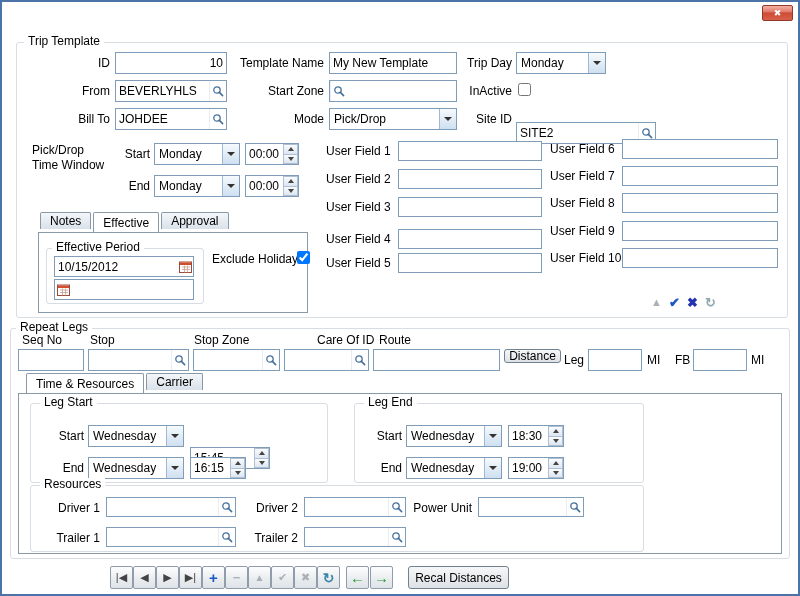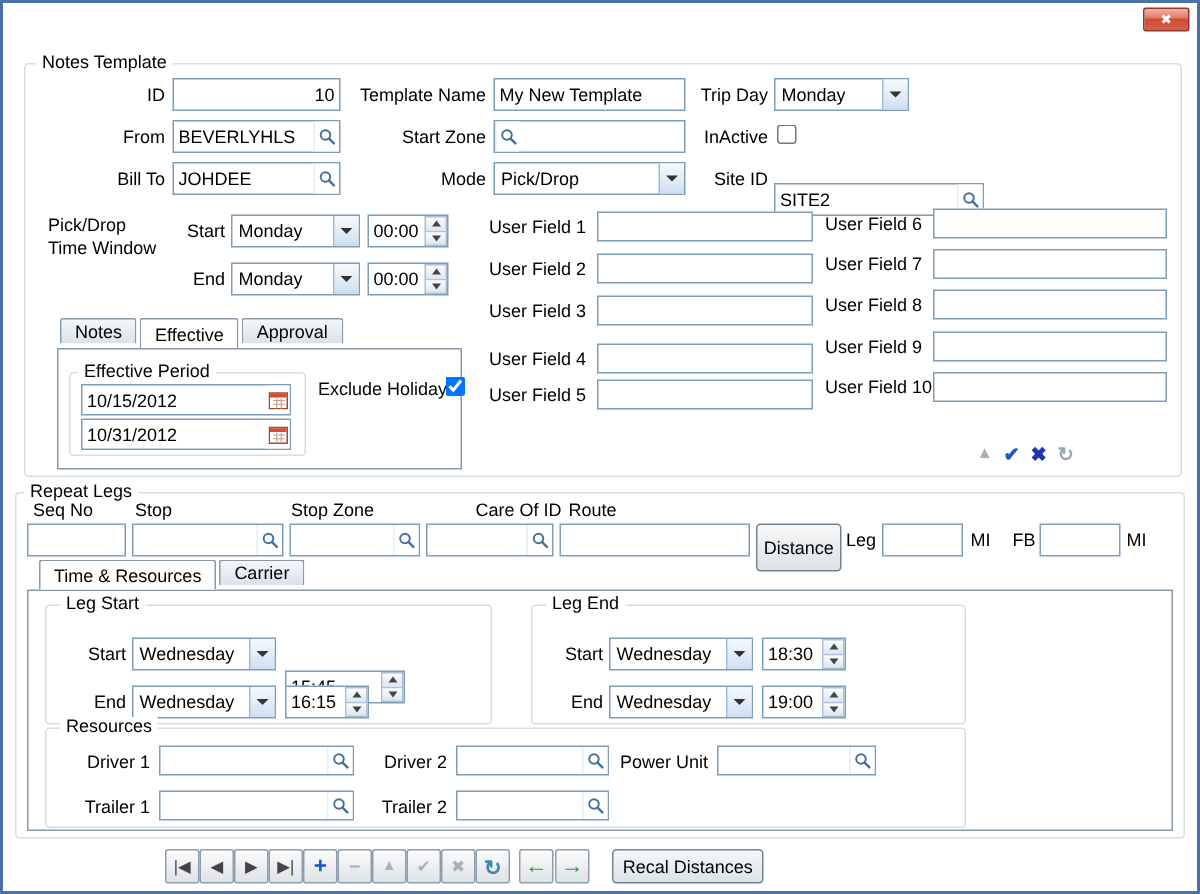--- a/index.html
+++ b/index.html
@@ -43,21 +43,21 @@
 </style>
 </head>
 <body>
 
 <div class="window">
   <div class="closebtn">
       <span>✖</span>
     </div>
 
   <div class="group" style="left:14px;top:40px;width:772px;height:276px"></div>
-  <span class="glabel" style="left:22px;top:33px">Notes Template</span>
+  <span class="glabel" style="left:22px;top:33px">Trip Template</span>
 
   <span class="lbl r" style="left:30px;top:54px;width:78px">ID</span>
   <div class="tb" style="left:113px;top:50px;width:112px">
     <input class="num" value="10" style="">
   </div>
   <span class="lbl r" style="left:234px;top:54px;width:88px">Template Name</span>
   <div class="tb" style="left:327px;top:50px;width:128px">
     <input value="My New Template" style="">
   </div>
   <span class="lbl r" style="left:462px;top:54px;width:48px">Trip Day</span>
@@ -212,21 +212,20 @@
     <input value="10/15/2012" style="">
     <span class="calb">
         <svg width="13" height="12" viewBox="0 0 13 12">
           <rect x="0.5" y="1" width="12" height="10.5" fill="#fff" stroke="#9d4a38"></rect>
           <rect x="1" y="1.5" width="11" height="2.5" fill="#d14f30"></rect>
           <path d="M3 6h8M3 8.5h8M5.5 4.5v7M8.5 4.5v7" stroke="#c8a090" stroke-width="0.8" fill="none"></path>
         </svg>
       </span>
   </div>
   <div class="tb" style="left:52px;top:277px;width:140px;height:21px">
-    <input value="10/31/2012" style="">
     <span class="calb">
         <svg width="13" height="12" viewBox="0 0 13 12">
           <rect x="0.5" y="1" width="12" height="10.5" fill="#fff" stroke="#9d4a38"></rect>
           <rect x="1" y="1.5" width="11" height="2.5" fill="#d14f30"></rect>
           <path d="M3 6h8M3 8.5h8M5.5 4.5v7M8.5 4.5v7" stroke="#c8a090" stroke-width="0.8" fill="none"></path>
         </svg>
       </span>
   </div>
   <span class="lbl" style="left:210px;top:250px">Exclude Holiday</span>
   <input type="checkbox" class="cb" style="left: 295px; top: 249px;" checked="">
@@ -280,21 +279,21 @@
         <svg width="12" height="12" viewBox="0 0 12 12">
           <circle cx="5" cy="5" r="3.2" fill="none" stroke="#46719c" stroke-width="1.3"></circle>
           <path d="M7.4 7.4 L10.6 10.6" stroke="#46719c" stroke-width="1.6" stroke-linecap="round"></path>
         </svg>
       </span>
   </div>
   <div class="tb" style="left:371px;top:347px;width:127px">
       <input value="" style="">
     </div>
 
-  <div class="btn" style="left:502px;top:347px;width:57px;height:32px">Distance</div>
+  <div class="btn" style="left:502px;top:347px;width:57px;height:14px">Distance</div>
   <span class="lbl" style="left:562px;top:351px">Leg</span>
   <div class="tb" style="left:586px;top:347px;width:54px">
       <input value="" style="">
     </div>
   <span class="lbl" style="left:645px;top:351px">MI</span>
   <span class="lbl" style="left:673px;top:351px">FB</span>
   <div class="tb" style="left:691px;top:347px;width:54px">
       <input value="" style="">
     </div>
   <span class="lbl" style="left:749px;top:351px">MI</span>

